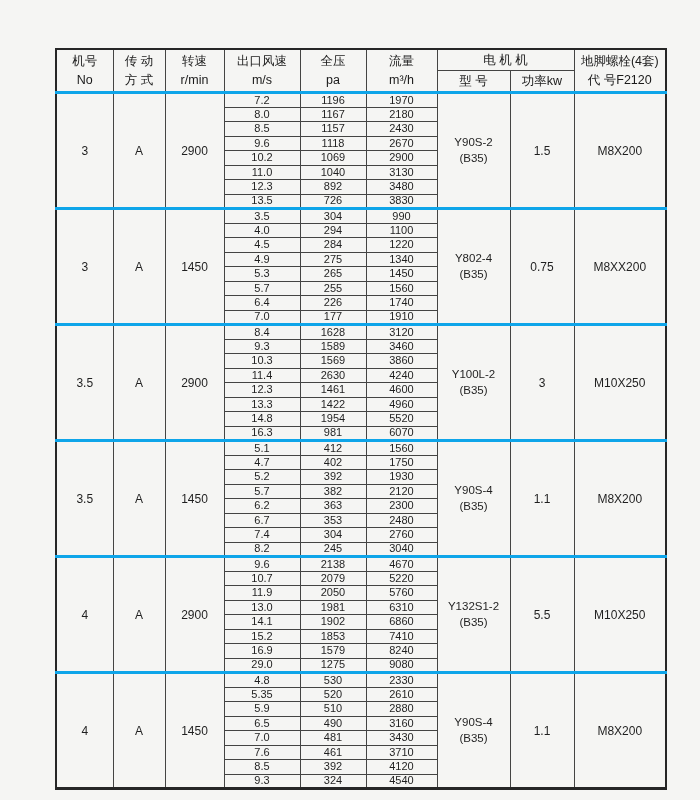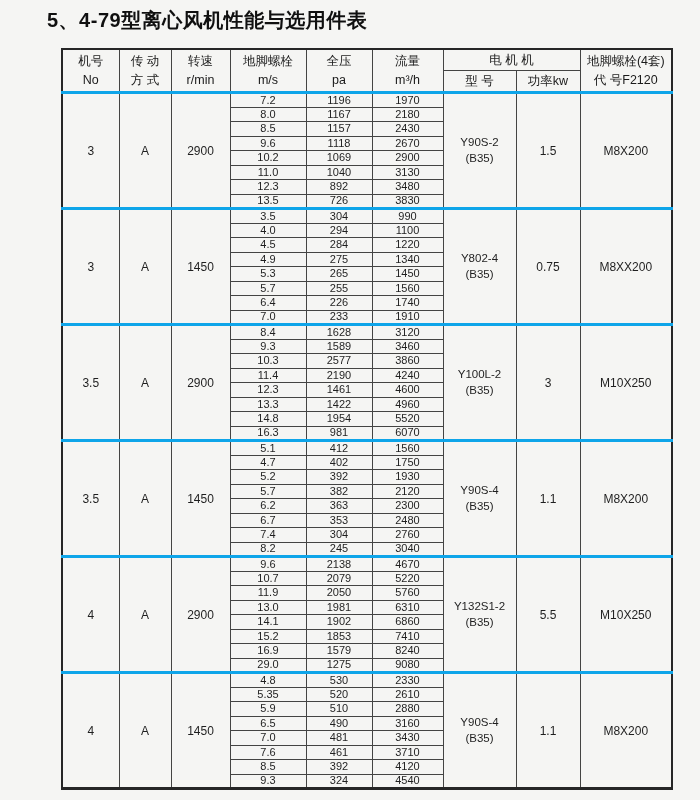--- a/index.html
+++ b/index.html
@@ -32,21 +32,20 @@
   table.perf {
     position: absolute;
     left: 55px;
     top: 48px;
     width: 610px;
     border-collapse: collapse;
     table-layout: fixed;
     border: 2px solid #262626;
     border-bottom: 3px solid #262626;
     background: transparent;
-    margin-left: 6px;
   }
   table.perf th,
   table.perf td {
     border: 1px solid #444443;
     padding: 0;
     margin: 0;
     text-align: center;
     vertical-align: middle;
     overflow: hidden;
   }
@@ -88,21 +87,20 @@
   }
   table.perf thead tr:first-child th {
     border-top: none;
   }
 </style>
 </head>
 <body>
 
 <div class="page">
 
-  <h1 class="doc-title">5、4-79型离心风机性能与选用件表</h1>
 
   <table class="perf">
     <colgroup>
       <col style="width:57px">
       <col style="width:52px">
       <col style="width:59px">
       <col style="width:76px">
       <col style="width:66px">
       <col style="width:71px">
       <col style="width:73px">
@@ -117,21 +115,21 @@
         </th>
         <th rowspan="2">
           <span class="hline">传 动</span>
           <span class="hline">方 式</span>
         </th>
         <th rowspan="2">
           <span class="hline">转速</span>
           <span class="hline">r/min</span>
         </th>
         <th rowspan="2">
-          <span class="hline">地脚螺栓</span>
+          <span class="hline">出口风速</span>
           <span class="hline">m/s</span>
         </th>
         <th rowspan="2">
           <span class="hline">全压</span>
           <span class="hline">pa</span>
         </th>
         <th rowspan="2">
           <span class="hline">流量</span>
           <span class="hline">m³/h</span>
         </th>
@@ -235,21 +233,21 @@
           <td>255</td>
           <td>1560</td>
         </tr>
         <tr>
           <td>6.4</td>
           <td>226</td>
           <td>1740</td>
         </tr>
         <tr>
           <td>7.0</td>
-          <td>233</td>
+          <td>177</td>
           <td>1910</td>
         </tr>
         <tr class="block-start">
           <td class="merged" rowspan="8">3.5</td>
           <td class="merged" rowspan="8">A</td>
           <td class="merged" rowspan="8">2900</td>
           <td>8.4</td>
           <td>1628</td>
           <td>3120</td>
           <td class="merged motor-model" rowspan="8">
@@ -259,26 +257,26 @@
           <td class="merged" rowspan="8">3</td>
           <td class="merged" rowspan="8">M10X250</td>
         </tr>
         <tr>
           <td>9.3</td>
           <td>1589</td>
           <td>3460</td>
         </tr>
         <tr>
           <td>10.3</td>
-          <td>2577</td>
+          <td>1569</td>
           <td>3860</td>
         </tr>
         <tr>
           <td>11.4</td>
-          <td>2190</td>
+          <td>2630</td>
           <td>4240</td>
         </tr>
         <tr>
           <td>12.3</td>
           <td>1461</td>
           <td>4600</td>
         </tr>
         <tr>
           <td>13.3</td>
           <td>1422</td>

